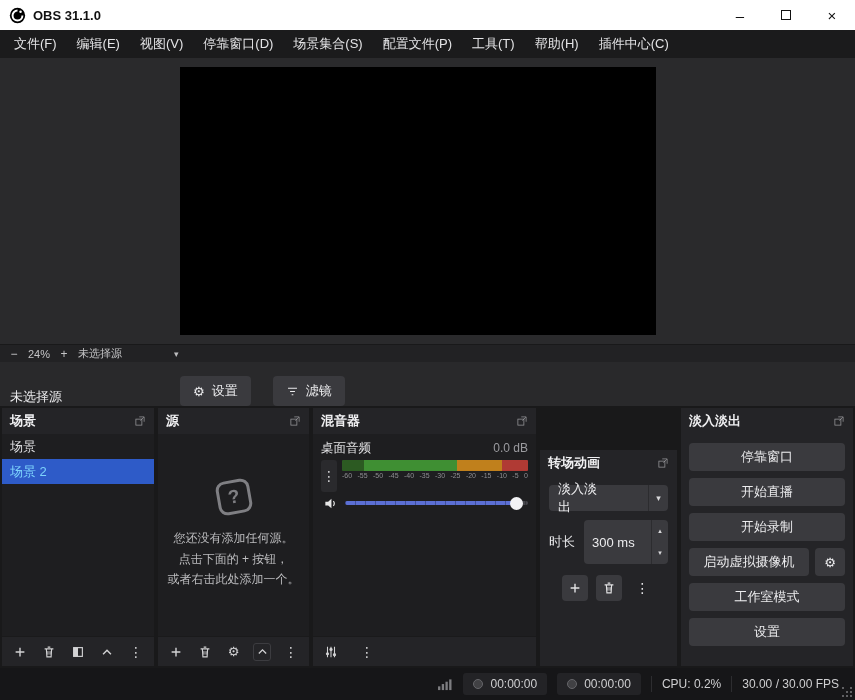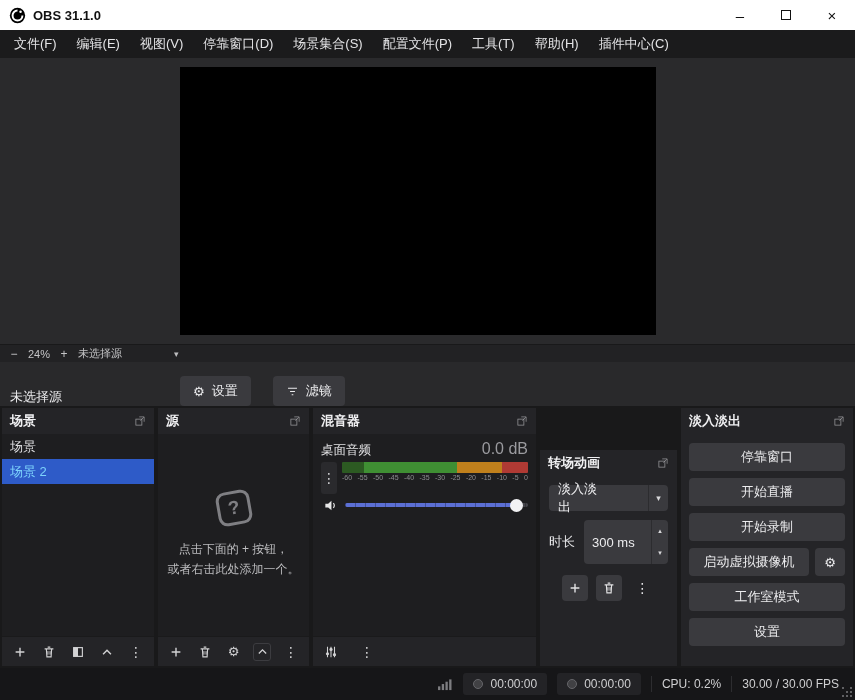--- a/index.html
+++ b/index.html
@@ -48,21 +48,21 @@
 
   .scenerow{height:25px;line-height:25px;padding:0 8px;font-size:13px;color:#dedee0;}
   .scenerow.sel{background:#2e5bc8;color:#7dd3fc;}
 
   .srcempty{position:absolute;inset:0;display:flex;flex-direction:column;align-items:center;justify-content:center;text-align:center;font-size:12px;color:#bdbdbf;line-height:1.7;padding:0 4px;}
   .qmark{width:34px;height:34px;border:3px solid #7f7f83;border-radius:9px;display:flex;align-items:center;justify-content:center;font-size:19px;font-weight:bold;color:#7f7f83;transform:rotate(-10deg);margin-bottom:14px;}
 
   
   .mixbody{padding:6px 8px 0;}
   .mixrow1{display:flex;align-items:baseline;font-size:12.5px;color:#e2e2e4;}
-  .mixdb{margin-left:auto;color:#9b9b9f;font-size:16px;text-align:center;}
+  .mixdb{margin-left:auto;color:#9b9b9f;font-size:12px;text-align:center;}
   .mixmid{display:flex;gap:5px;margin-top:3px;}
   .mixdots{width:16px;height:32px;background:#2a2a2d;border-radius:3px;display:flex;align-items:center;justify-content:center;}
   .metercol{flex:1;min-width:0;}
   .meter{height:11px;border-radius:1px;background:linear-gradient(90deg,#2c5a22 0%,#2c5a22 12%,#3f8f33 12%,#3f8f33 62%,#c0801c 62%,#c0801c 86%,#b03a34 86%,#b03a34 100%);}
   .ticks{display:flex;justify-content:space-between;font-size:7px;color:#8e8e92;margin-top:1px;}
   .volrow{display:flex;align-items:center;gap:6px;margin-top:2px;}
   .vol{flex:1;position:relative;height:15px;}
   .voltrack{position:absolute;left:0;right:0;top:5.5px;height:4px;border-radius:2px;
     background:repeating-linear-gradient(90deg,rgba(0,0,0,.28) 0 1px,transparent 1px 10px),
                linear-gradient(90deg,#5b6fd4 0 var(--vol,94%),#46464c var(--vol,94%));}
@@ -209,20 +209,21 @@
       <span class="dockico">
         <svg viewBox="0 0 16 16" width="12" height="12">
             <rect x="2.5" y="5.5" width="8" height="8" fill="none" stroke="currentColor"></rect>
             <path d="M7 2.5h6.5V9M13 3 8.5 7.5" fill="none" stroke="currentColor"></path>
           </svg>
       </span>
     </div>
     <div class="pbody">
       <div class="srcempty">
         <div class="qmark">?</div>
+        <div>您还没有添加任何源。</div>
         <div>点击下面的 + 按钮，</div>
         <div>或者右击此处添加一个。</div>
       </div>
     </div>
     <div class="ptool spread">
       <span class="ticon">
           <svg viewBox="0 0 16 16" width="14" height="14">
             <path d="M8 3v10M3 8h10" stroke="currentColor" stroke-width="1.6"></path>
           </svg>
         </span>

